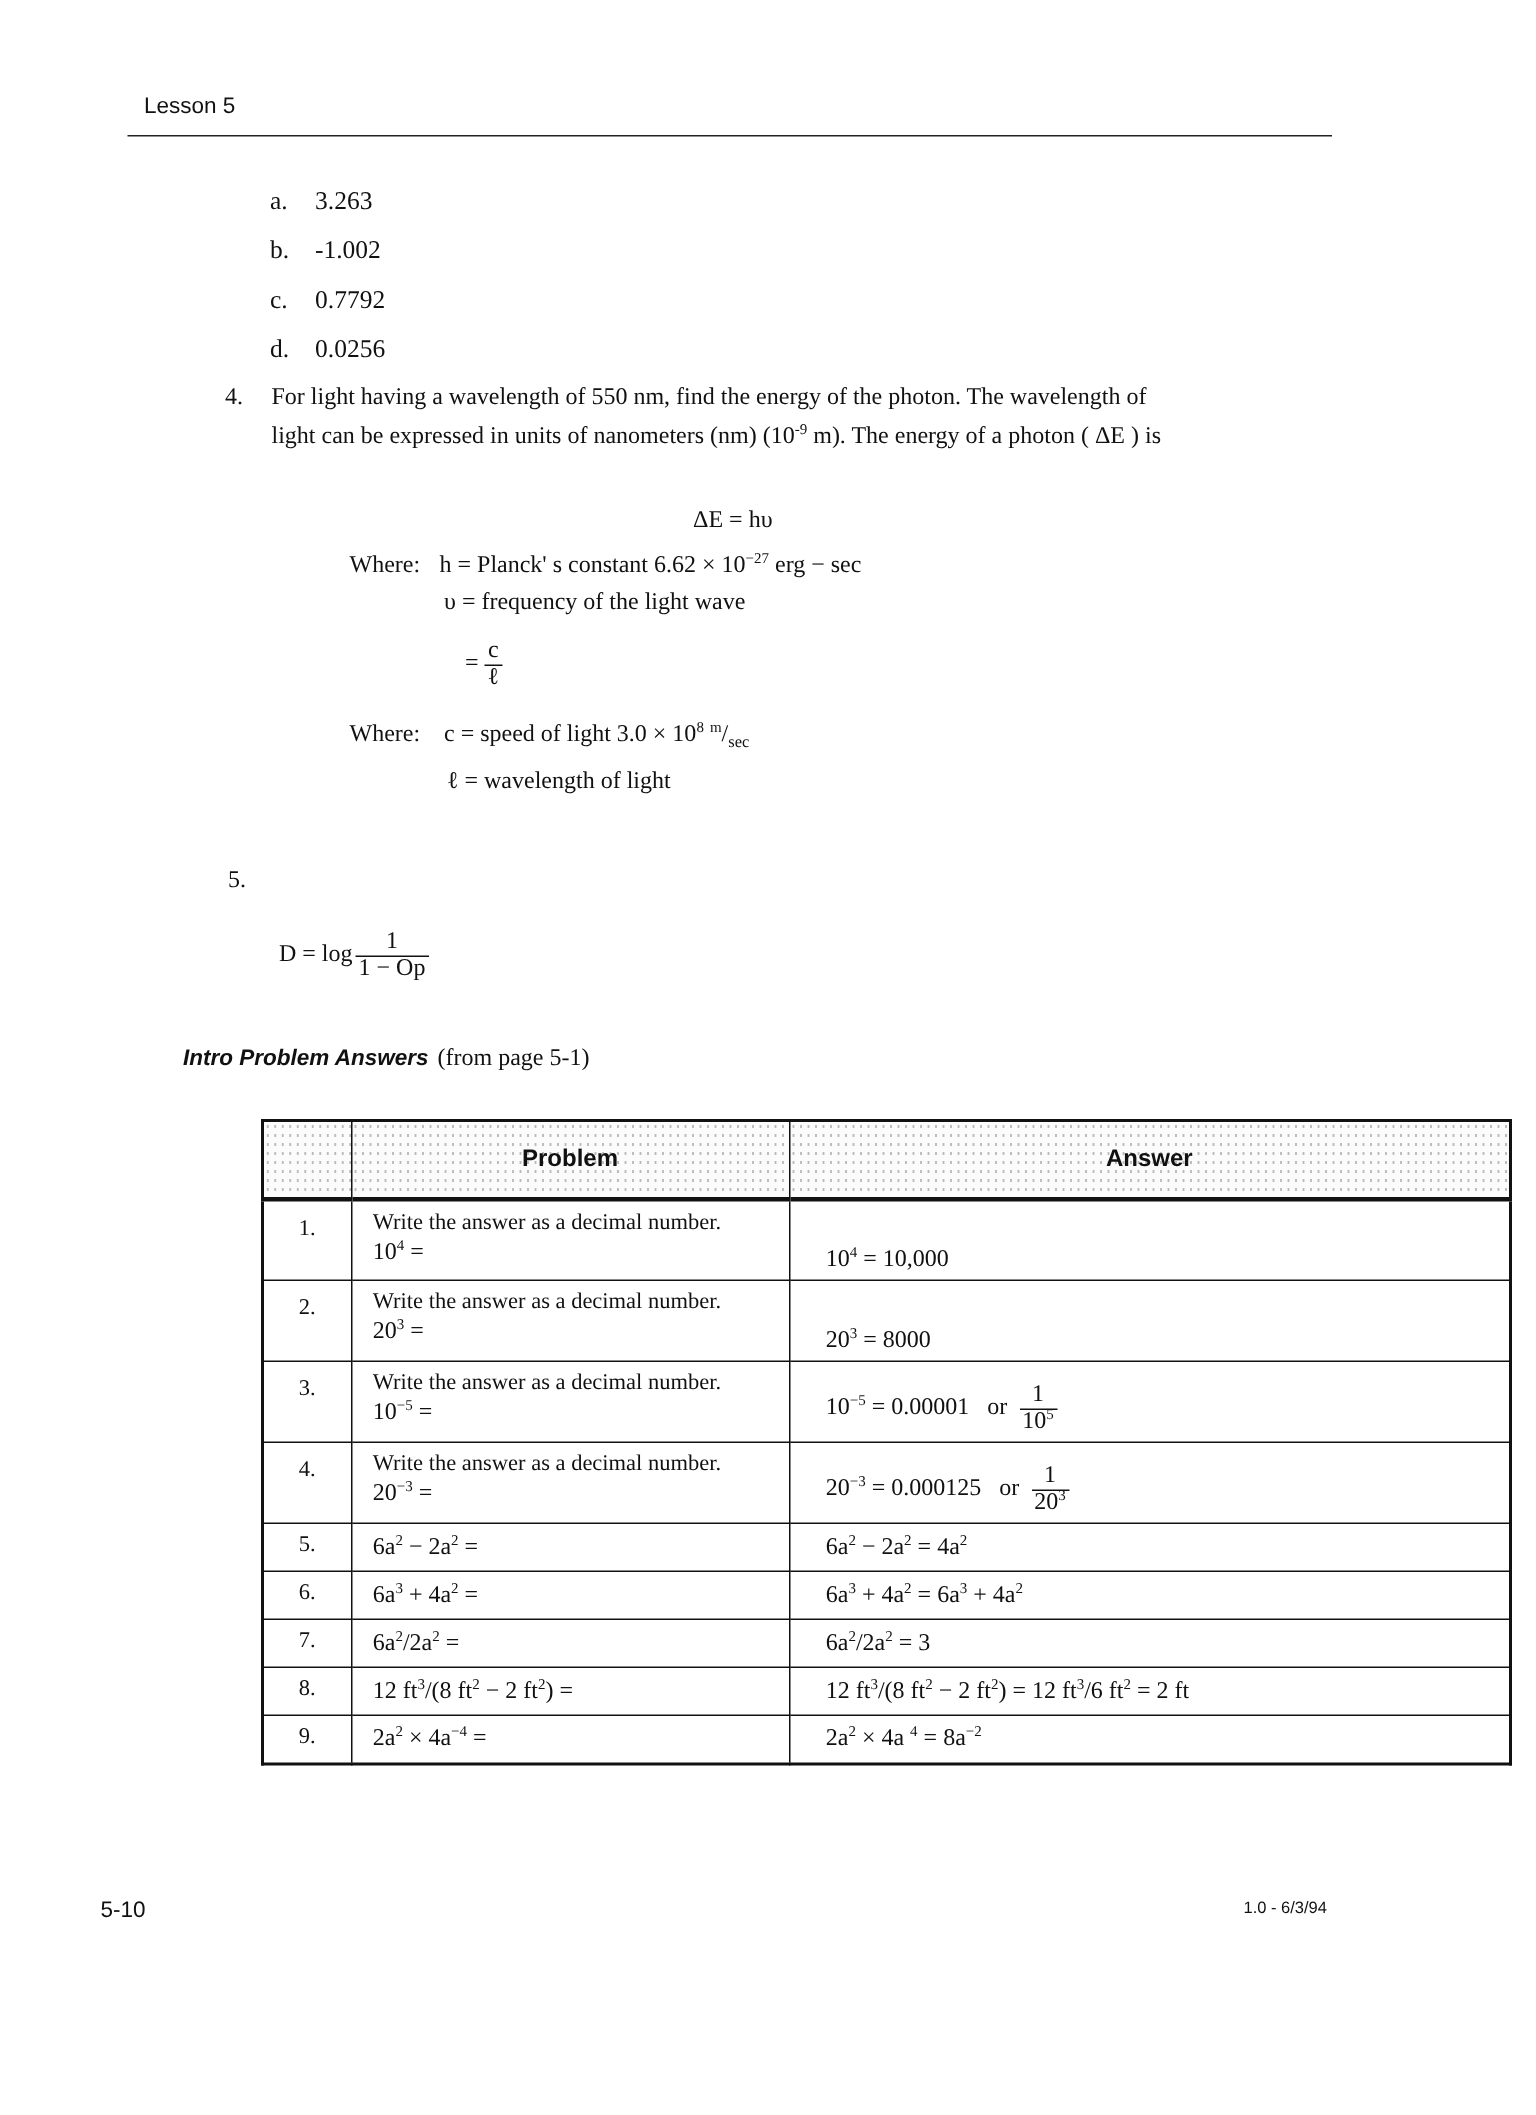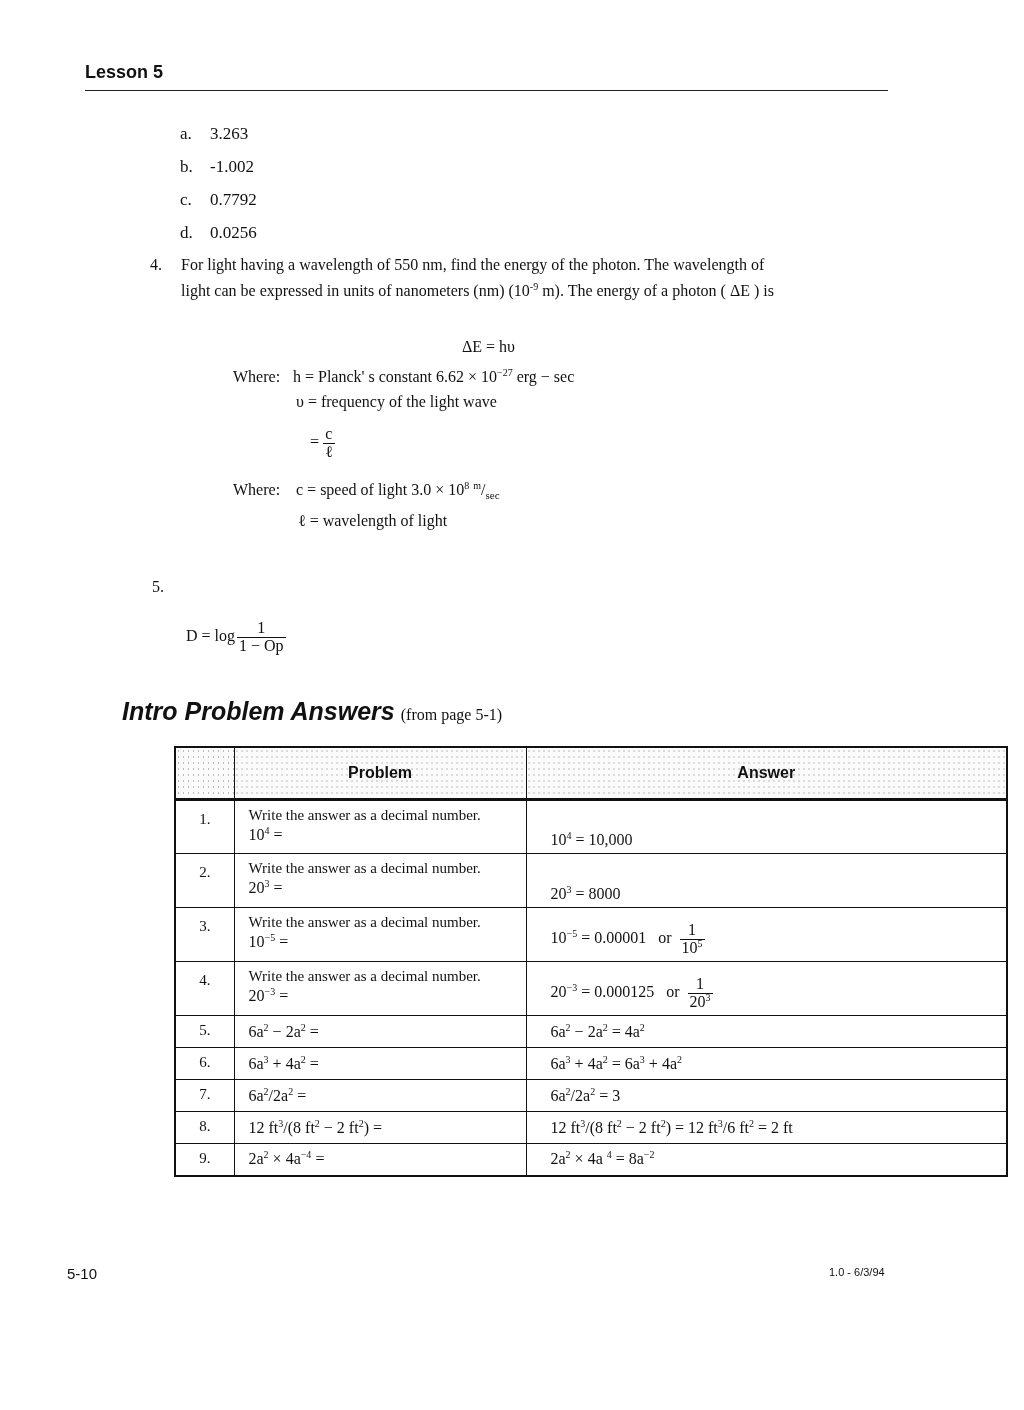--- a/index.html
+++ b/index.html
@@ -3,38 +3,38 @@
   <meta charset="utf-8">
   <style>
     html, body { margin: 0; padding: 0; background: #ffffff; }
     body {
       width: 1024px; height: 1410px; position: relative; overflow: hidden;
       font-family: "Liberation Serif", "DejaVu Serif", serif;
       color: #111;
     }
     .abs { position: absolute; }
     .sans { font-family: "Liberation Sans", "DejaVu Sans", sans-serif; }
-    .header-title { left: 85px; top: 62px; font-size: 18px; font-weight: bold; }
+    .header-title { left: 96px; top: 62px; font-size: 15px; }
     .header-rule { left: 85px; top: 90px; width: 803px; height: 0; border-top: 1.6px solid #222; }
 
     .opt { left: 180px; font-size: 17px; }
     .opt .lbl { display: inline-block; width: 30px; }
 
     .qnum { font-size: 16px; }
     .qtext { font-size: 16px; line-height: 26px; }
     .eq { font-size: 16px; white-space: nowrap; }
     sup { font-size: 10px; vertical-align: 6px; line-height: 0; }
     sub { font-size: 11px; vertical-align: -4px; line-height: 0; }
 
     .frac { display: inline-block; vertical-align: middle; text-align: center; line-height: 1.05; }
     .frac .num { display: block; padding: 0 2px; border-bottom: 1px solid #111; }
     .frac .den { display: block; padding: 0 2px; }
 
     .section-title { left: 122px; top: 697px; white-space: nowrap; }
-    .section-title .big { font-family: "Liberation Sans", "DejaVu Sans", sans-serif; font-weight: bold; font-style: italic; font-size: 25px; }
+    .section-title .big { font-family: "Liberation Sans", "DejaVu Sans", sans-serif; font-weight: bold; font-style: italic; font-size: 15px; }
     .section-title .small { font-size: 16px; margin-left: 6px; }
 
     table.answers {
       position: absolute; left: 174px; top: 746px; width: 834px;
       border-collapse: collapse; border: 2px solid #111;
     }
     table.answers td, table.answers th { border: 1.3px solid #111; padding: 0; }
     table.answers th {
       height: 50px; border-bottom: 3px solid #111;
       background-color: #fbfbfb;

